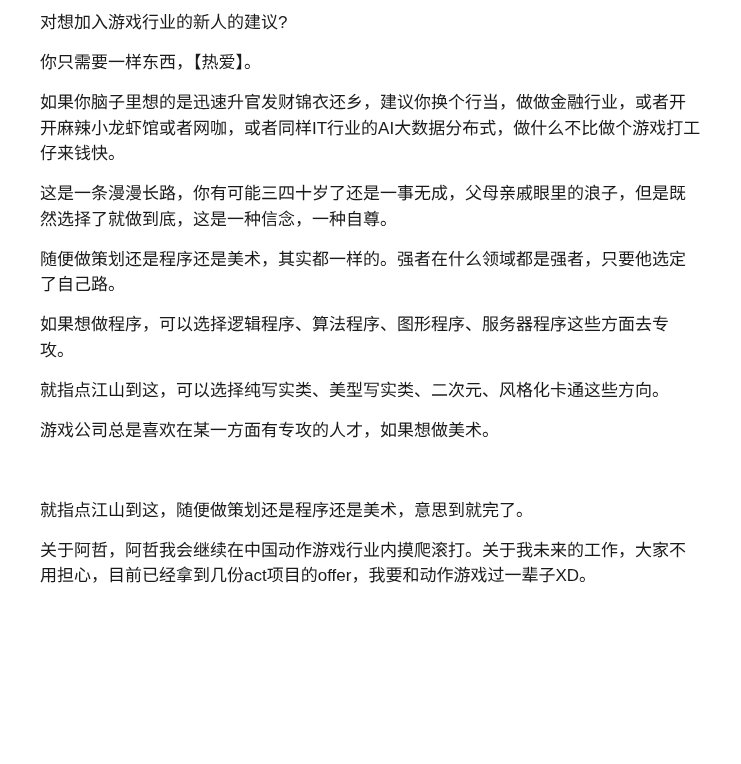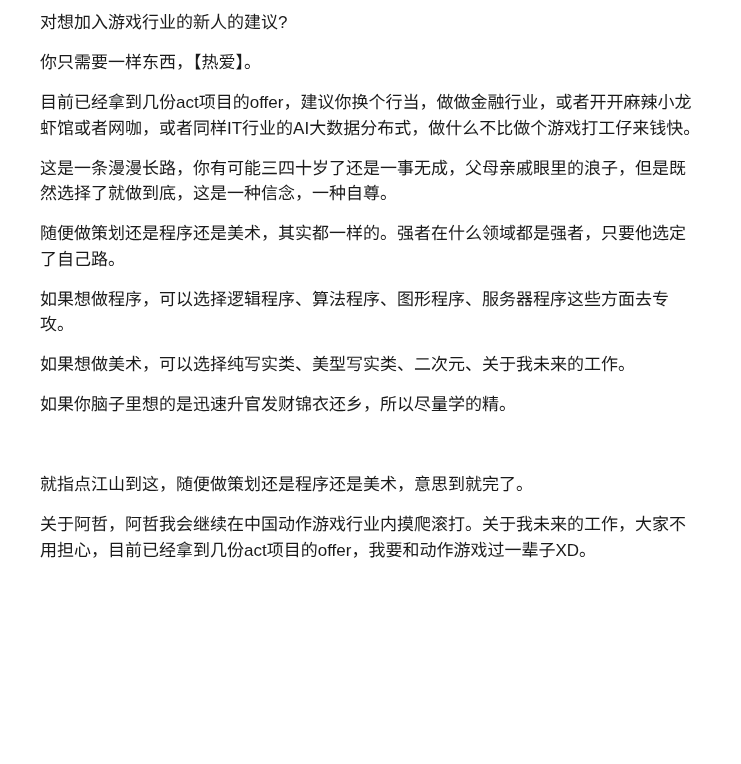--- a/index.html
+++ b/index.html
@@ -30,22 +30,22 @@
   .article p.empty-line {
     min-height: 25.5px;
   }
 </style>
 </head>
 <body>
 
 <div class="article">
   <p>对想加入游戏行业的新人的建议?</p>
   <p>你只需要一样东西，【热爱】。</p>
-  <p>目前已经拿到几份act项目的offer，建议你换个行当，做做金融行业，或者开开麻辣小龙虾馆或者网咖，或者同样IT行业的AI大数据分布式，做什么不比做个游戏打工仔来钱快。</p>
+  <p>如果你脑子里想的是迅速升官发财锦衣还乡，建议你换个行当，做做金融行业，或者开开麻辣小龙虾馆或者网咖，或者同样IT行业的AI大数据分布式，做什么不比做个游戏打工仔来钱快。</p>
   <p>这是一条漫漫长路，你有可能三四十岁了还是一事无成，父母亲戚眼里的浪子，但是既然选择了就做到底，这是一种信念，一种自尊。</p>
   <p>随便做策划还是程序还是美术，其实都一样的。强者在什么领域都是强者，只要他选定了自己路。</p>
   <p>如果想做程序，可以选择逻辑程序、算法程序、图形程序、服务器程序这些方面去专攻。</p>
-  <p>如果想做美术，可以选择纯写实类、美型写实类、二次元、关于我未来的工作。</p>
-  <p>如果你脑子里想的是迅速升官发财锦衣还乡，所以尽量学的精。</p>
+  <p>就指点江山到这，可以选择纯写实类、美型写实类、二次元、风格化卡通这些方向。</p>
+  <p>游戏公司总是喜欢在某一方面有专攻的人才，如果想做美术。</p>
   <p class="empty-line"></p>
   <p>就指点江山到这，随便做策划还是程序还是美术，意思到就完了。</p>
   <p>关于阿哲，阿哲我会继续在中国动作游戏行业内摸爬滚打。关于我未来的工作，大家不用担心，目前已经拿到几份act项目的offer，我要和动作游戏过一辈子XD。</p>
 </div>
 
 </body></html>

